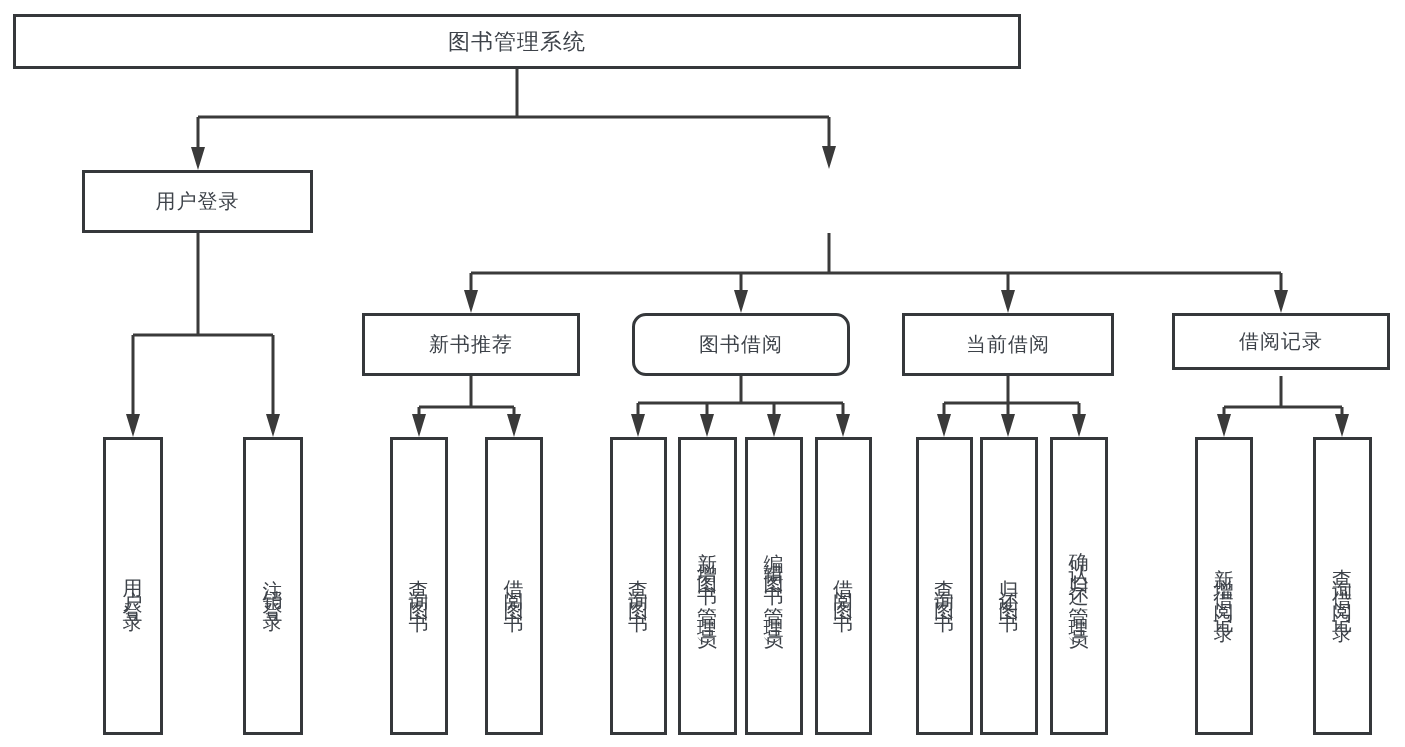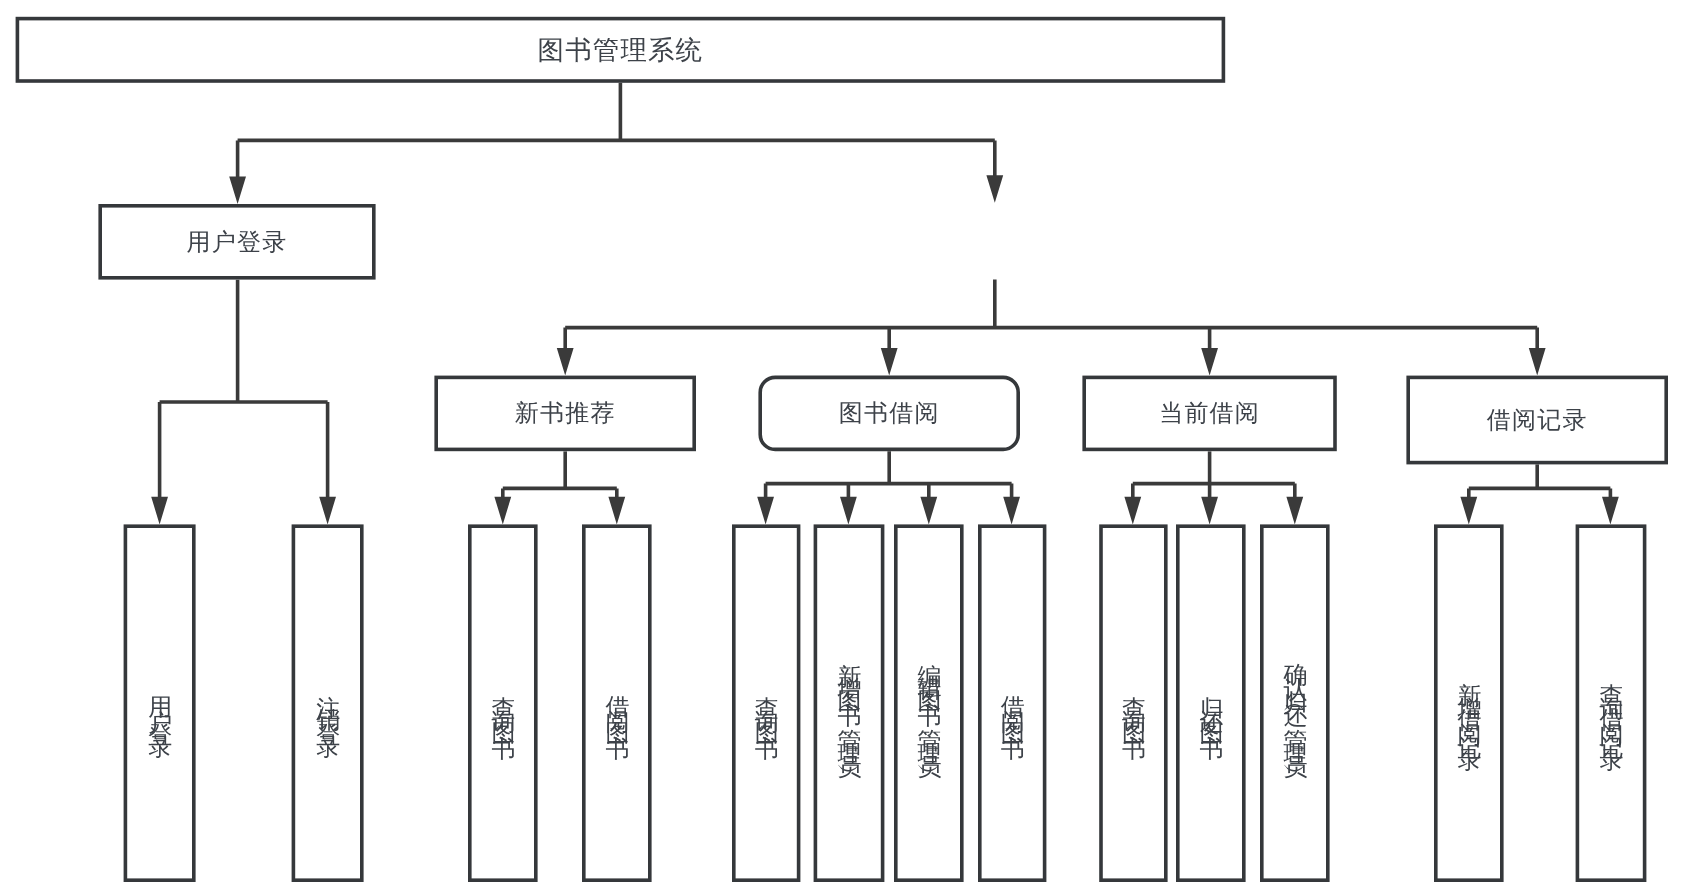--- a/index.html
+++ b/index.html
@@ -26,21 +26,21 @@
   }
   
   .n-root{left:13px;top:14px;width:1008px;height:55px;font-size:22px;}
   
   .n-l2a{left:82px;top:170px;width:231px;height:63px;}
   .n-l2b{left:712px;top:169px;width:235px;height:64px;}
   
   .n-l3a{left:362px;top:313px;width:218px;height:63px;}
   .n-l3b{left:632px;top:313px;width:218px;height:63px;border-radius:14px;}
   .n-l3c{left:902px;top:313px;width:212px;height:63px;}
-  .n-l3d{left:1172px;top:313px;width:218px;height:74px;}
+  .n-l3d{left:1172px;top:313px;width:218px;height:57px;}
   
   .leaf{top:437px;height:298px;width:60px;}
   .leaf .vtext{
     writing-mode:vertical-rl;
     text-orientation:mixed;
     line-height:1;
     font-size:20px;
     letter-spacing:11px;
     white-space:nowrap;
     color:#3d4249;

